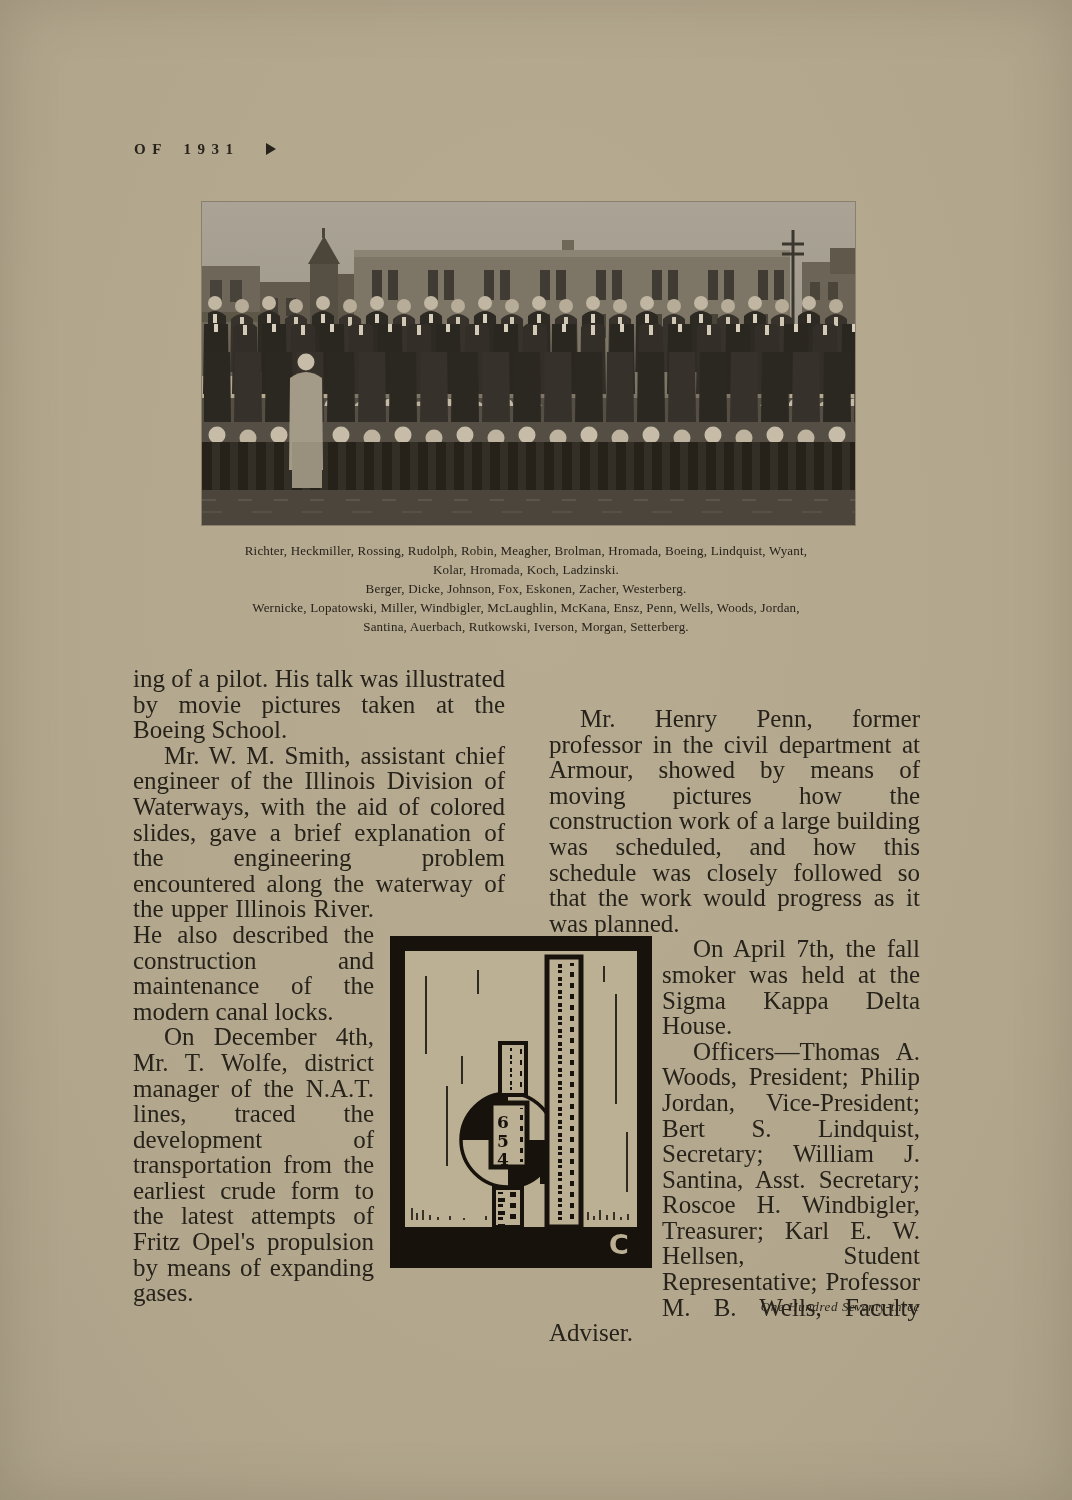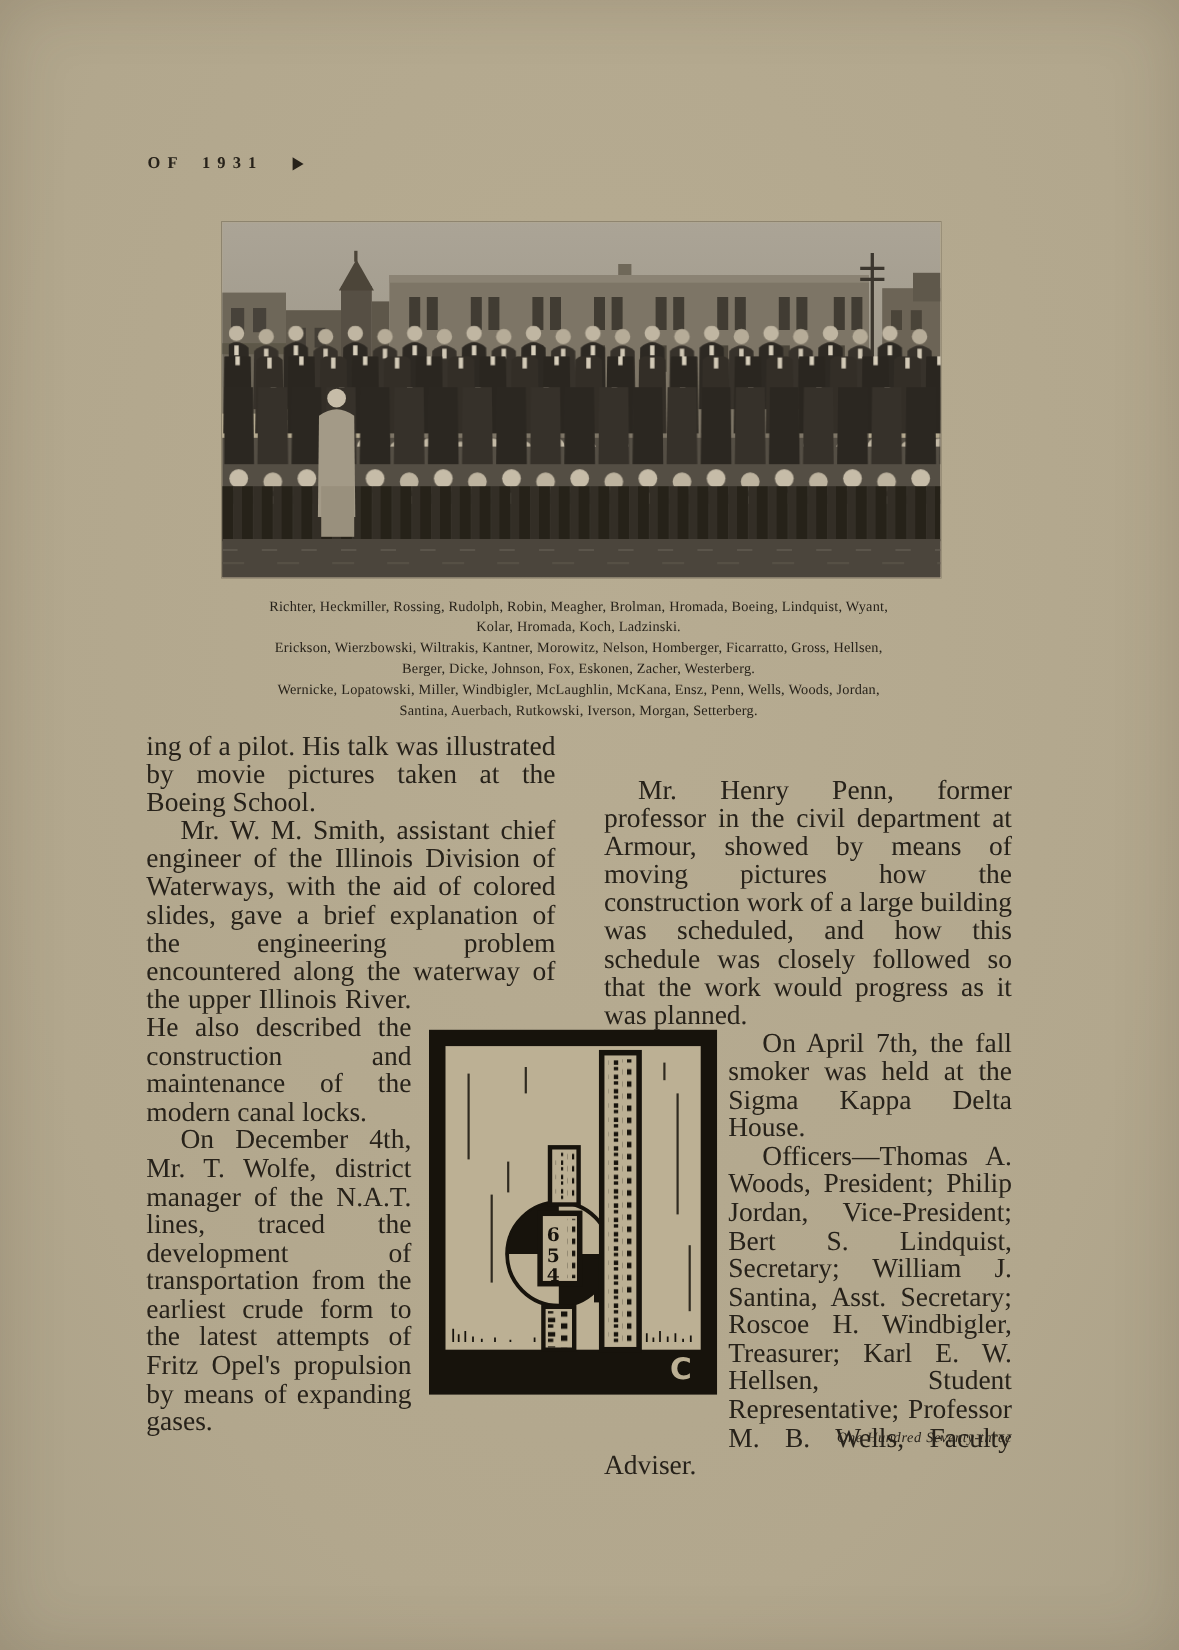--- a/index.html
+++ b/index.html
@@ -163,21 +163,20 @@
       <g stroke="#59534850">
         <line x1="0" y1="298" x2="653" y2="298" stroke="#5b554b" stroke-width="2" stroke-dasharray="14 22"></line>
         <line x1="0" y1="310" x2="653" y2="310" stroke="#565045" stroke-width="2" stroke-dasharray="20 30"></line>
       </g>
     </svg>
   </div>
 
   <div class="caption">
     <div>Richter, Heckmiller, Rossing, Rudolph, Robin, Meagher, Brolman, Hromada, Boeing, Lindquist, Wyant,</div>
     <div>Kolar, Hromada, Koch, Ladzinski.</div>
-    <div>Erickson, Wierzbowski, Wiltrakis, Kantner, Morowitz, Nelson, Homberger, Ficarratto, Gross, Hellsen,</div>
     <div>Berger, Dicke, Johnson, Fox, Eskonen, Zacher, Westerberg.</div>
     <div>Wernicke, Lopatowski, Miller, Windbigler, McLaughlin, McKana, Ensz, Penn, Wells, Woods, Jordan,</div>
     <div>Santina, Auerbach, Rutkowski, Iverson, Morgan, Setterberg.</div>
   </div>
 
   <div class="col col-left">
     <div class="sp-r1"></div>
     <div class="sp-r2"></div>
     <p>ing of a pilot. His talk was illustrated by movie pictures taken at the Boeing School.</p>
     <p class="indent">Mr. W. M. Smith, assistant chief engineer of the Illinois Division of Waterways, with the aid of colored slides, gave a brief explanation of the engineering problem encountered along the waterway of the upper Illinois River.  He also described the construction and maintenance of the modern canal locks.</p>

